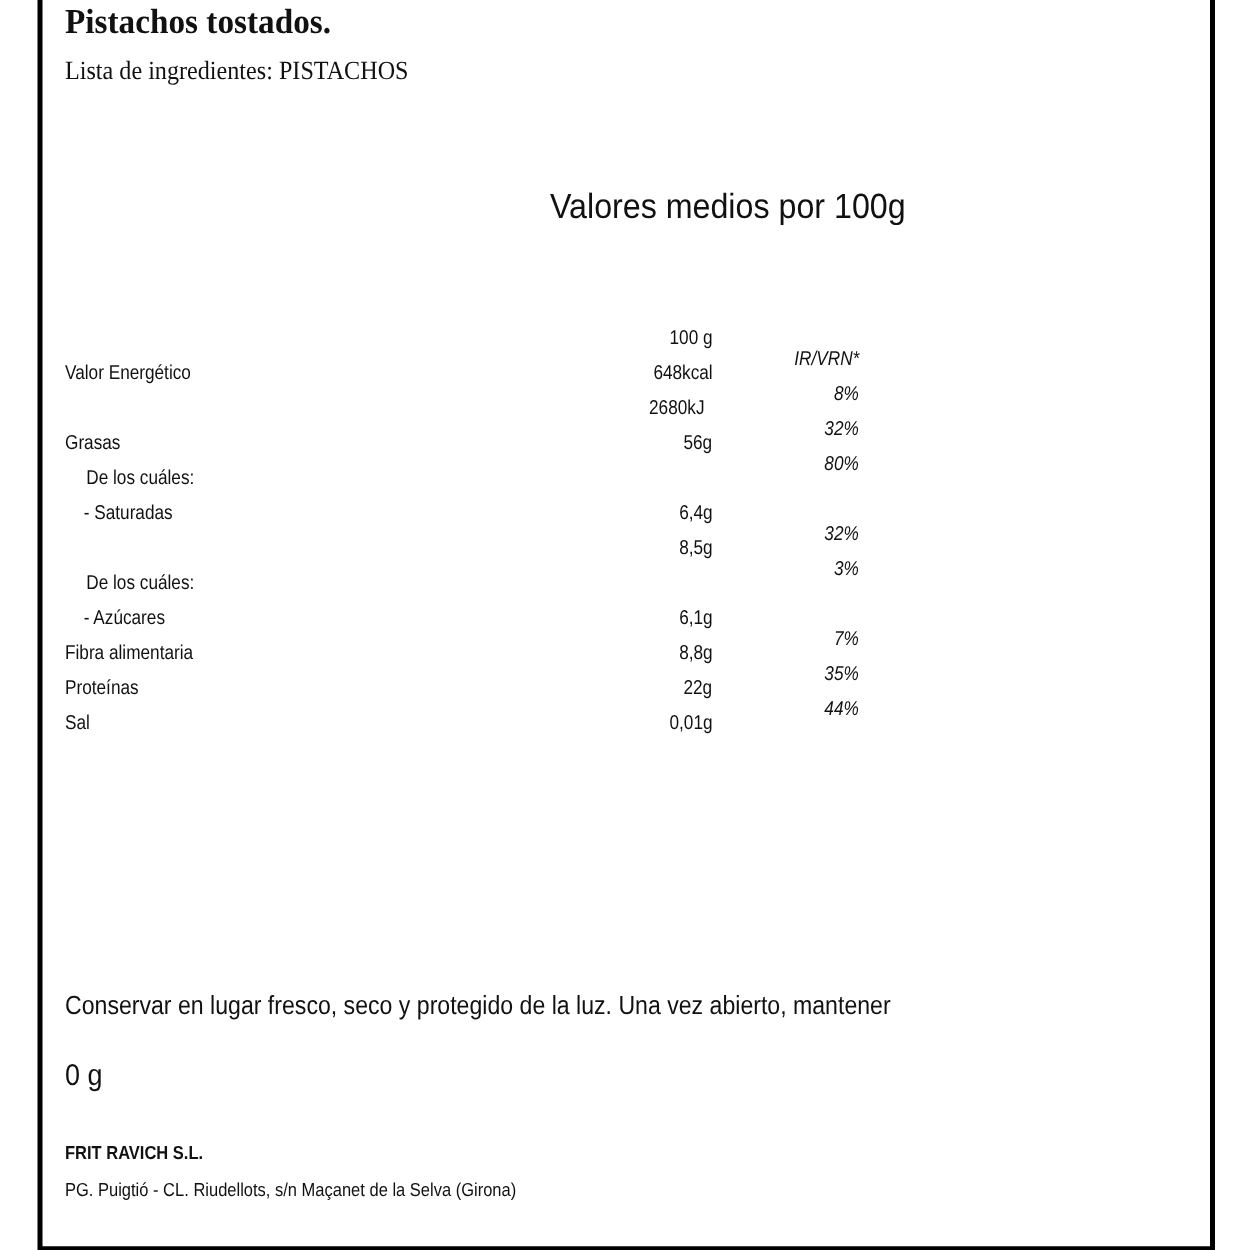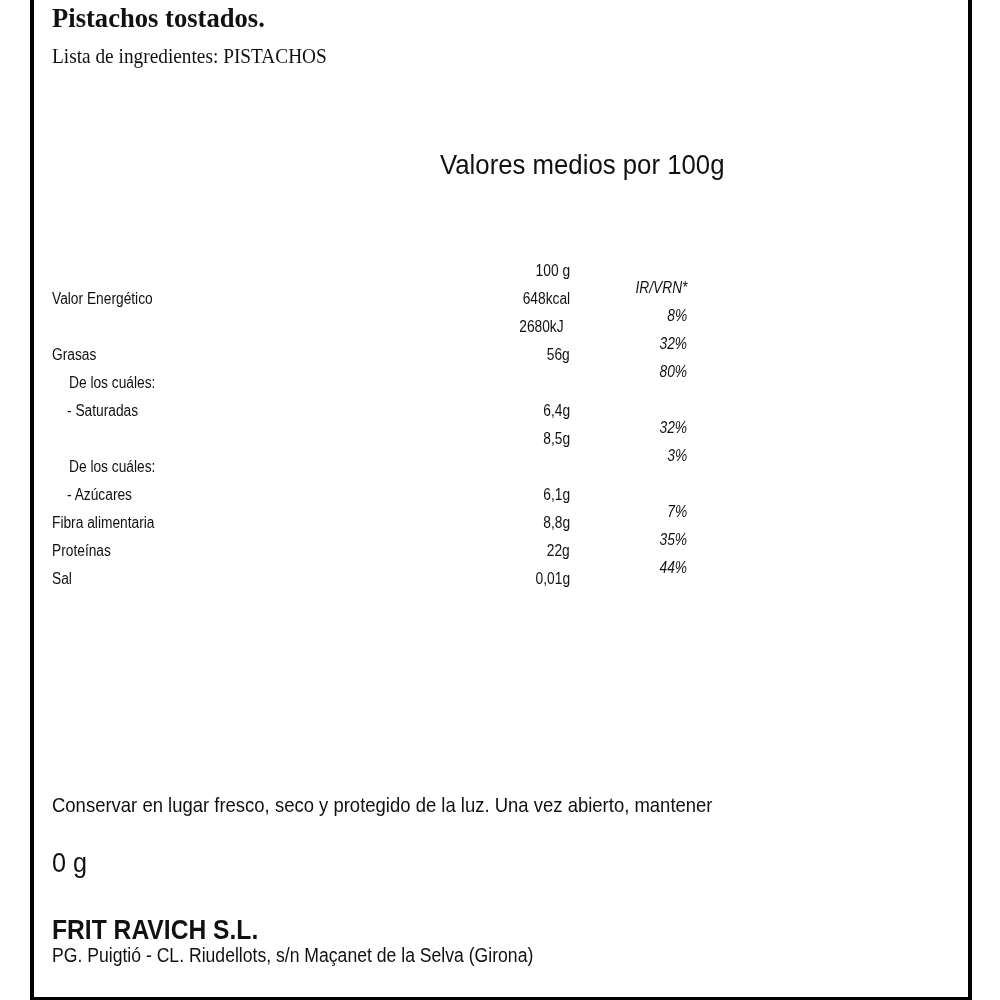--- a/index.html
+++ b/index.html
@@ -13,23 +13,23 @@
   .valores { left: 406px; top: 149px; font-size: 28px; }
   .narrow { display: inline-block; transform-origin: left top; transform: scaleX(0.86); }
   .row { position: absolute; left: 0; width: 919px; height: 28px; font-size: 16px; }
   .row .name { position: absolute; left: 18px; top: 0; }
   .row .name.indent1 { left: 35px; }
   .row .name.indent2 { left: 33px; text-decoration: underline; }
   .row .amt { position: absolute; right: 383px; top: 0; text-align: right; }
   .row .pct { position: absolute; right: 266px; top: 17px; text-align: center; font-style: italic; }
   .narrowR { display: inline-block; transform-origin: right top; transform: scaleX(0.86); }
   .storage { left: 18px; top: 758px; font-size: 21px; line-height: 30px; margin-top: 32px; }
-  .net { left: 18px; top: 847px; font-size: 28px; }
-  .company { left: 18px; top: 914px; font-size: 28px; font-weight: bold; }
-  .address { left: 18px; top: 944px; font-size: 20px; }
+  .net { left: 18px; top: 847px; font-size: 24px; }
+  .company { left: 18px; top: 914px; font-size: 15px; font-weight: bold; }
+  .address { left: 18px; top: 944px; font-size: 15px; }
 </style>
 </head>
 <body>
 
 <div class="label-box">
 
   <div class="abs title"><span class="narrow" style="transform:scaleX(0.95)">Pistachos tostados.</span></div>
   <div class="abs ingredients"><span class="narrow" style="transform:scaleX(0.92)">Lista de ingredientes: PISTACHOS</span></div>
 
   <div class="abs valores"><span class="narrow" style="transform:scaleX(0.92)">Valores medios por 100g</span></div>

